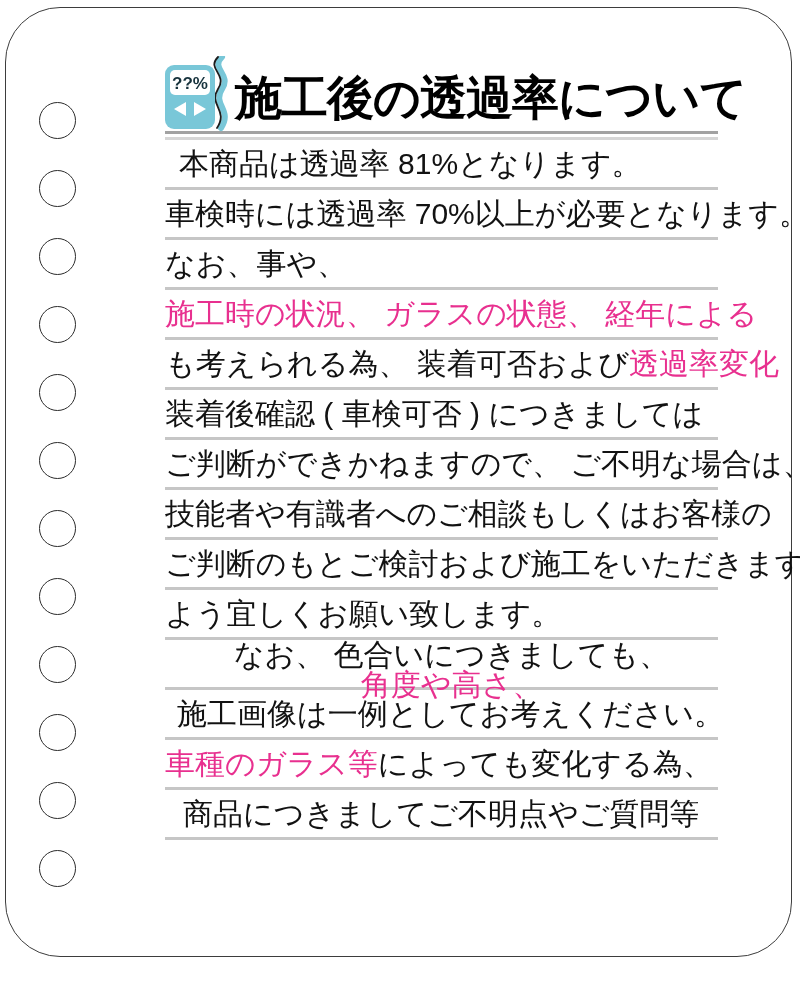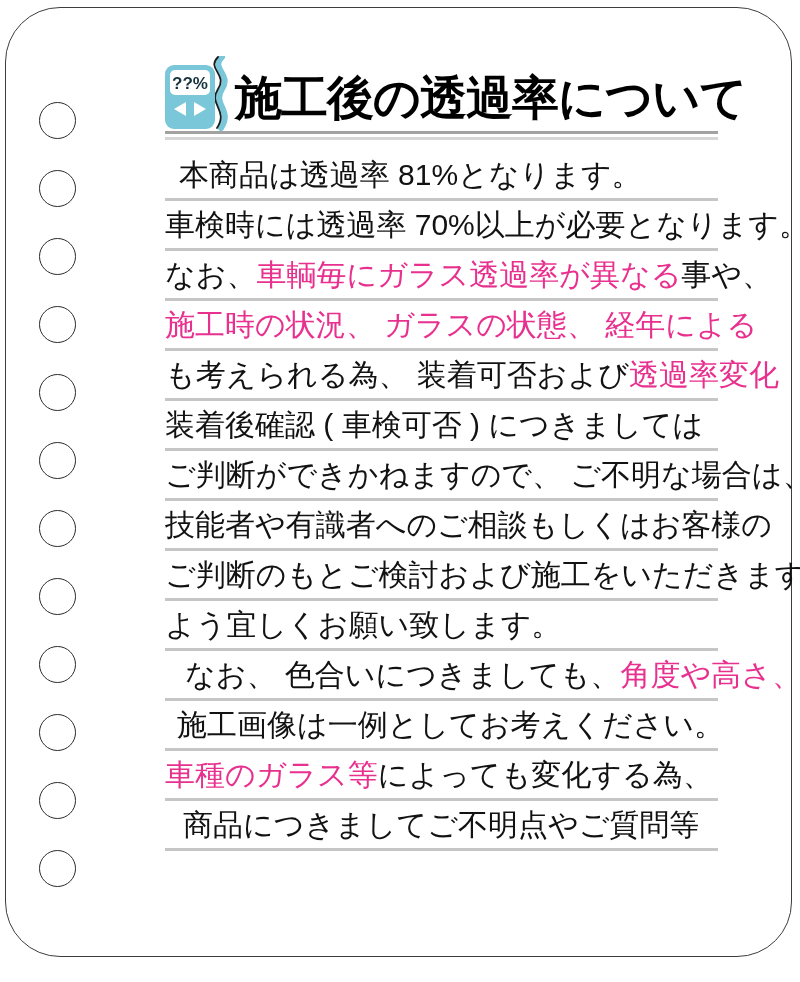--- a/index.html
+++ b/index.html
@@ -30,21 +30,21 @@
 
   .header{display:flex;align-items:flex-end;height:74px;}
   .icon-wrap{flex:0 0 auto;width:70px;height:78px;margin-bottom:-5px;}
   .page-title{font-size:47px;font-weight:800;letter-spacing:-1px;line-height:1;
     white-space:nowrap;padding-bottom:8px;color:#000;}
 
   .title-rule{margin-top:2px;height:9px;
     border-top:3px solid var(--rule-top);
     border-bottom:3px solid var(--rule-bottom);}
 
-  .lines{margin-top:11px;}
+  .lines{margin-top:0;}
   .row{height:50px;display:flex;align-items:center;white-space:nowrap;
     border-bottom:3px solid var(--rule);font-size:30px;line-height:1;
     font-weight:500;overflow:visible;}
   .row .seg{display:inline;}
   .row .pink{color:var(--pink);}
 
   .meter-text{font-weight:bold;}
 </style>
 </head>
 <body>
@@ -93,21 +93,20 @@
 
     <div class="lines" id="lines">
         <div class="row" style="padding-left: 14px;">
           <span class="seg">本商品は透過率 81%となります。</span>
         </div>
         <div class="row">
           <span class="seg">車検時には透過率 70%以上が必要となります。</span>
         </div>
         <div class="row">
           <span class="seg">なお、 </span>
-          <span class="seg pink">車輌毎にガラス透過率が異なる</span>
           <span class="seg">事や、</span>
         </div>
         <div class="row">
           <span class="seg pink">施工時の状況、 ガラスの状態、 経年による</span>
         </div>
         <div class="row">
           <span class="seg">も考えられる為、 装着可否および</span>
           <span class="seg pink">透過率変化</span>
         </div>
         <div class="row">
@@ -118,21 +117,21 @@
         </div>
         <div class="row">
           <span class="seg">技能者や有識者へのご相談もしくはお客様の</span>
         </div>
         <div class="row">
           <span class="seg">ご判断のもとご検討および施工をいただきます</span>
         </div>
         <div class="row">
           <span class="seg">よう宜しくお願い致します。</span>
         </div>
-        <div class="row" style="padding-left: 20px;">
+        <div class="row" style="padding-left: 20px; flex-direction: column;">
           <span class="seg">なお、 色合いにつきましても、 </span>
           <span class="seg pink">角度や高さ、</span>
         </div>
         <div class="row" style="padding-left: 12px;">
           <span class="seg">施工画像は一例としてお考えください。</span>
         </div>
         <div class="row">
           <span class="seg pink">車種のガラス等</span>
           <span class="seg">によっても変化する為、</span>
         </div>

